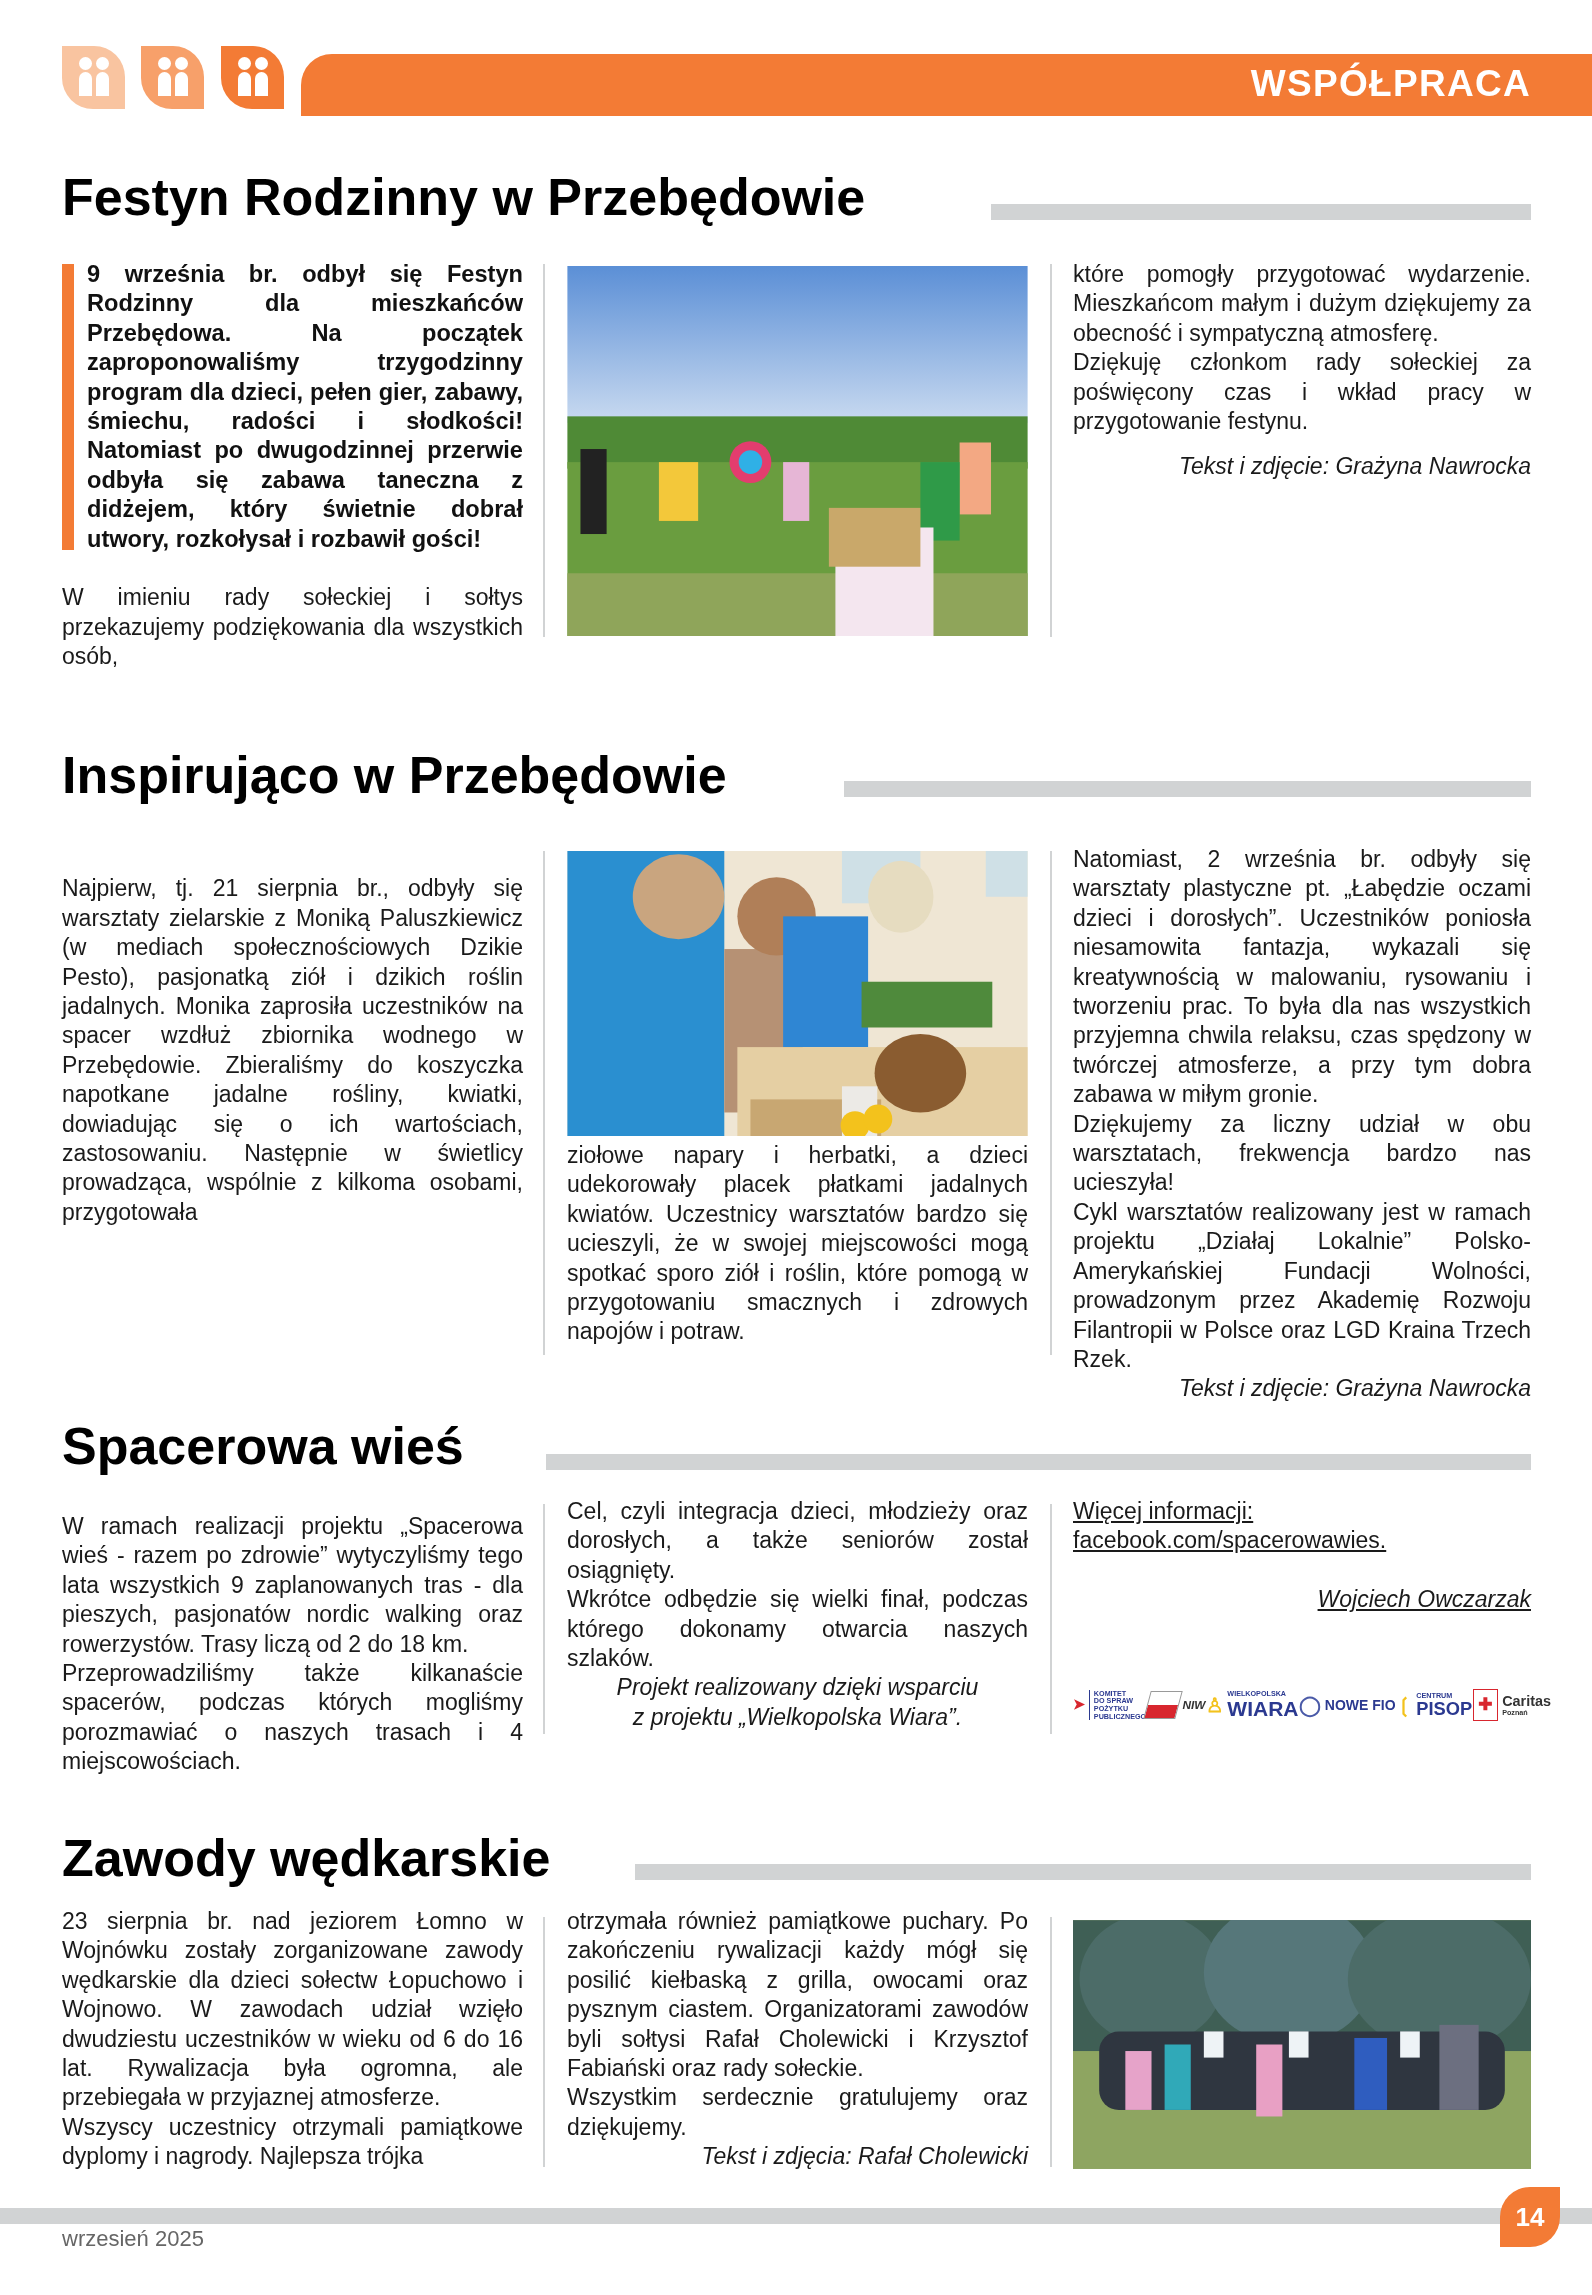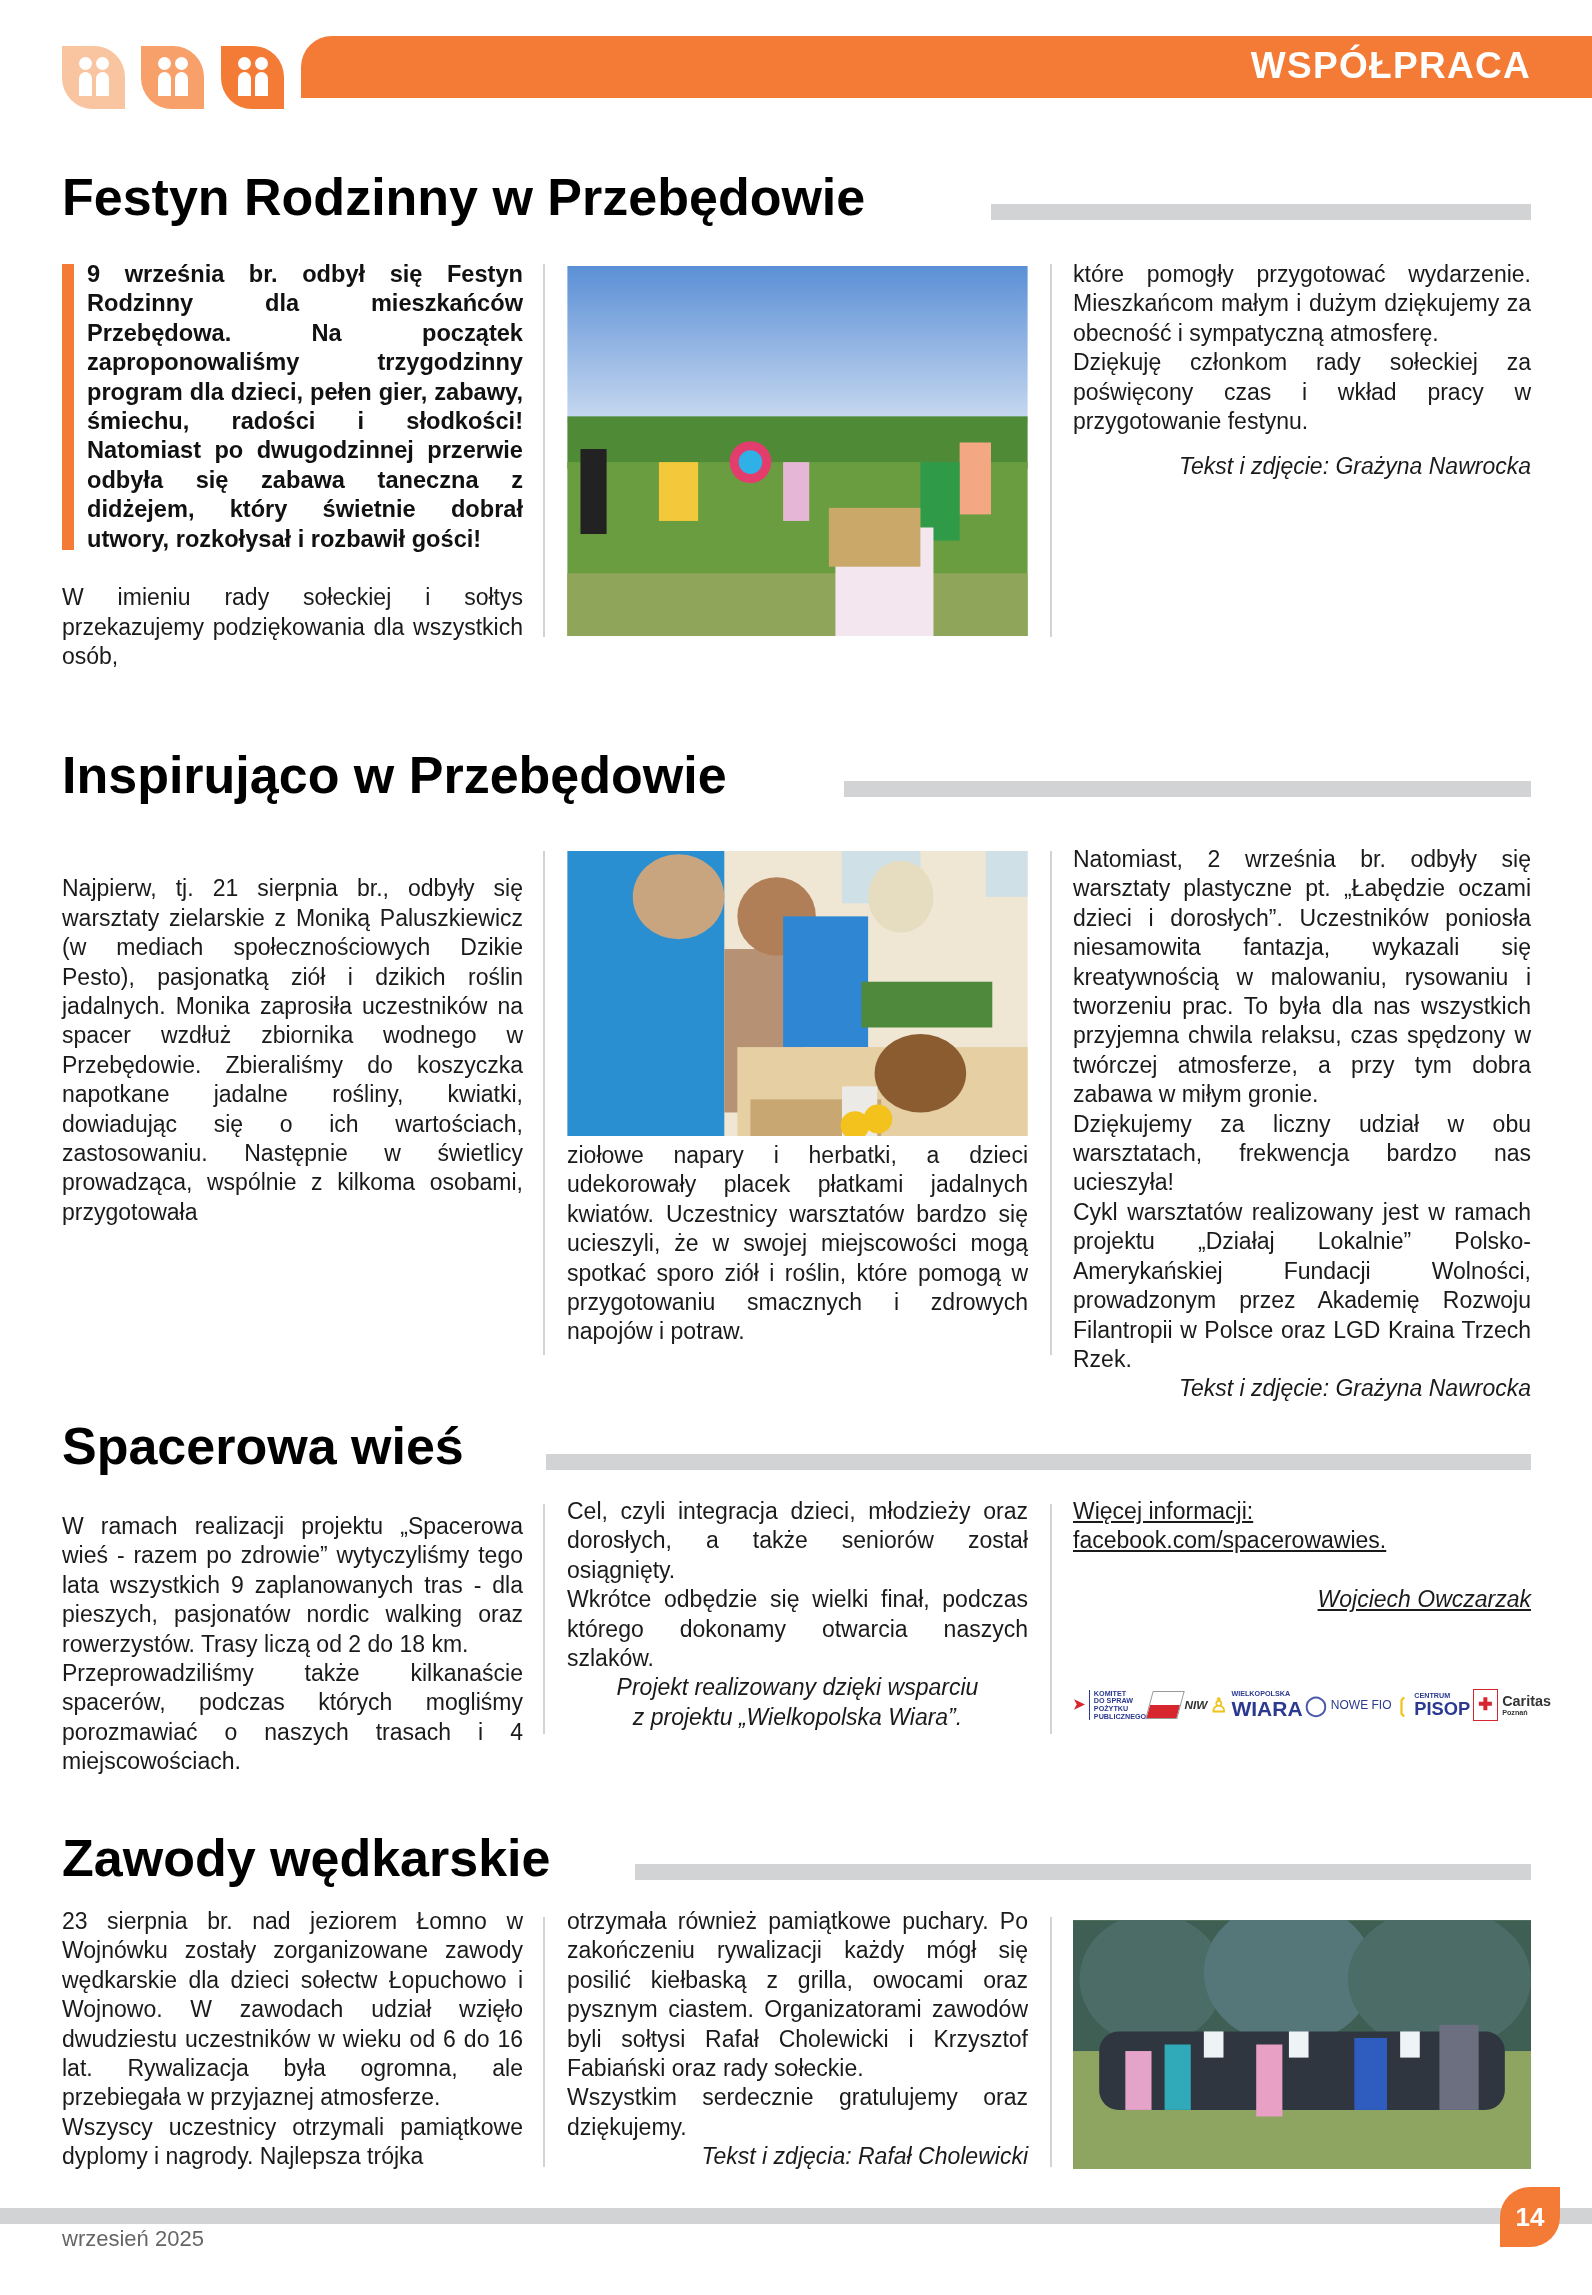--- a/index.html
+++ b/index.html
@@ -4,21 +4,21 @@
 <style>
   html, body { margin:0; padding:0; background:#ffffff; }
   body { width:1593px; height:2295px; position:relative; overflow:hidden;
          font-family:"Liberation Sans", sans-serif; color:#1a1a1a; }
 
   
   .hdr-icon { position:absolute; top:46px; width:63px; height:63px;
               border-radius:0 31px 0 31px; }
   .hdr-icon .head { position:absolute; top:10.5px; width:13px; height:13px; border-radius:50%; background:#fff; }
   .hdr-icon .body { position:absolute; top:26px; width:13px; height:23.6px; border-radius:6.5px 6.5px 0 0; background:#fff; }
-  .hdr-bar { position:absolute; left:301px; top:36px; width:1292px; height:62px;
+  .hdr-bar { position:absolute; left:301px; top:54px; width:1292px; height:62px;
              background:#f37b35; border-radius:31px 0 0 0; }
   .hdr-title { position:absolute; right:62px; top:9.2px; color:#fff; font-weight:bold;
                font-size:37px; letter-spacing:1.3px; }
 
   
   .sec-title { position:absolute; left:62px; font-weight:bold; font-size:52px;
                color:#000; margin:0; line-height:1; white-space:nowrap; }
   .sec-bar { position:absolute; height:15.7px; background:#d1d3d4; right:62px; }
 
   
@@ -194,21 +194,21 @@
     <div class="logo">
       <span style="display:inline-block;width:30px;height:26px;background:linear-gradient(#ffffff 50%,#d8262e 50%);border:0.7px solid #999;transform:skewX(-15deg);"></span>
       <span style="font-style:italic;color:#333">NIW</span>
     </div>
     <div class="logo">
       <span style="color:#f3c21c;font-size:19.6px">♙</span>
       <span><small>WIELKOPOLSKA</small><span style="font-size:21px">WIARA</span></span>
     </div>
     <div class="logo">
       <span style="font-size:19.6px;color:#4a5aa8">◯</span>
-      <span style="font-weight:normal;font-size:12px">NOWE FIO</span>
+      <span style="font-weight:bold;font-size:14px">NOWE FIO</span>
     </div>
     <div class="logo">
       <span style="color:#f3c21c;font-size:19.6px">❲</span>
       <span><small>CENTRUM</small><span style="font-size:18.3px">PISOP</span></span>
     </div>
     <div class="logo">
       <span style="display:inline-block;width:23.6px;height:30px;border:1.3px solid #d8262e;color:#d8262e;text-align:center;font-size:17px;line-height:29px">✚</span>
       <span style="color:#333;font-size:14.4px"><span>Caritas</span><small>Poznań</small></span>
     </div>
   </div>

